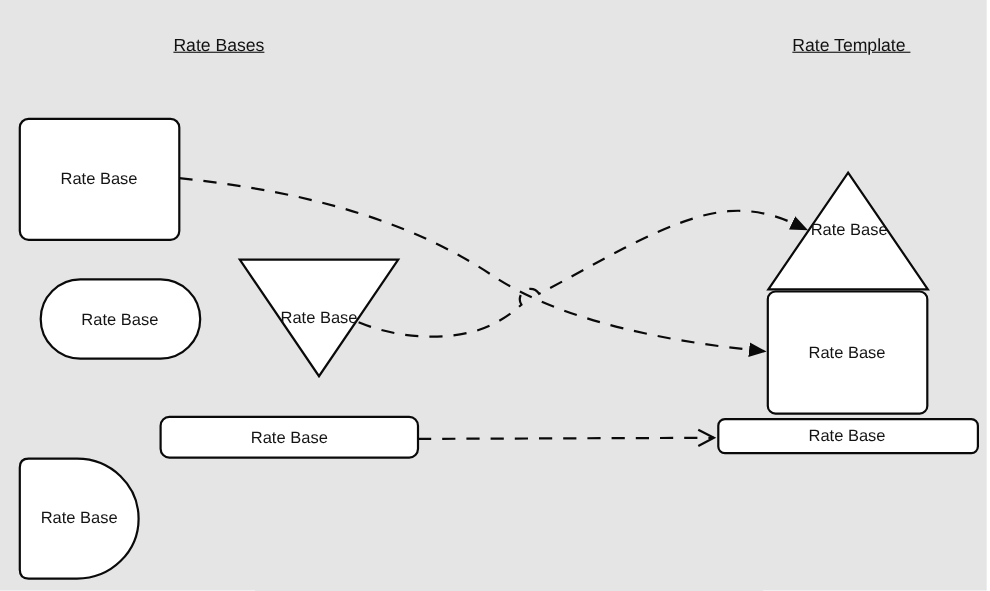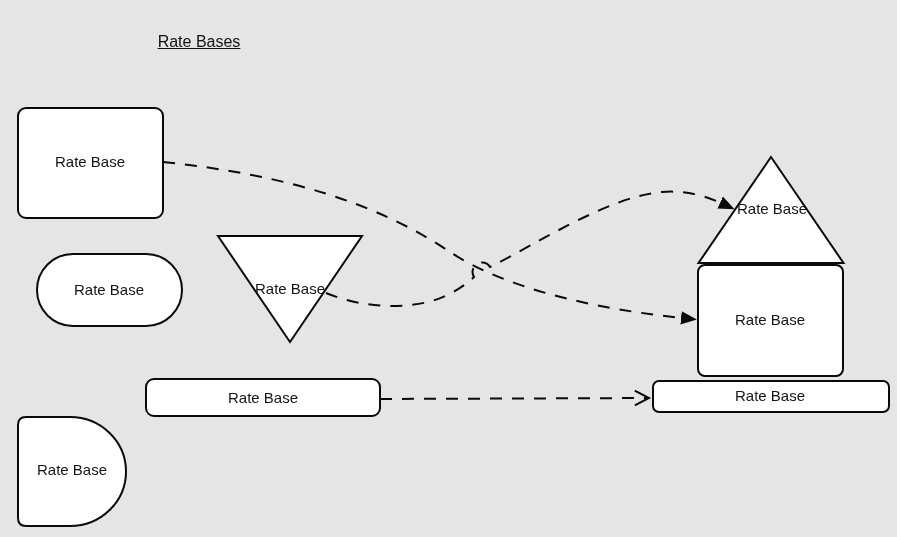--- a/index.html
+++ b/index.html
@@ -45,20 +45,21 @@
     stroke-dasharray: 12 10;
   }
 </style>
 </head>
 <body>
 
 <div class="canvas">
 
   <div class="column-title left">Rate Bases</div>
 
+  <div class="column-title right">Rate Template </div>
 
   <svg width="900" height="537" viewBox="0 0 900 537">
 
     <defs>
       <marker id="arrow-filled" viewBox="0 0 8 8" refX="0.5" refY="4" markerWidth="8" markerHeight="8" orient="auto" markerUnits="strokeWidth">
         <path d="M0,0.7 L8,4 L0,7.3 Z" fill="#0a0a0a"></path>
       </marker>
       <marker id="arrow-open" viewBox="0 0 9 9" refX="7.6" refY="4.5" markerWidth="9" markerHeight="9" orient="auto" markerUnits="strokeWidth">
         <path d="M0.5,0.8 L7.6,4.5 L0.5,8.2" fill="none" stroke="#0a0a0a" stroke-width="1"></path>
       </marker>

